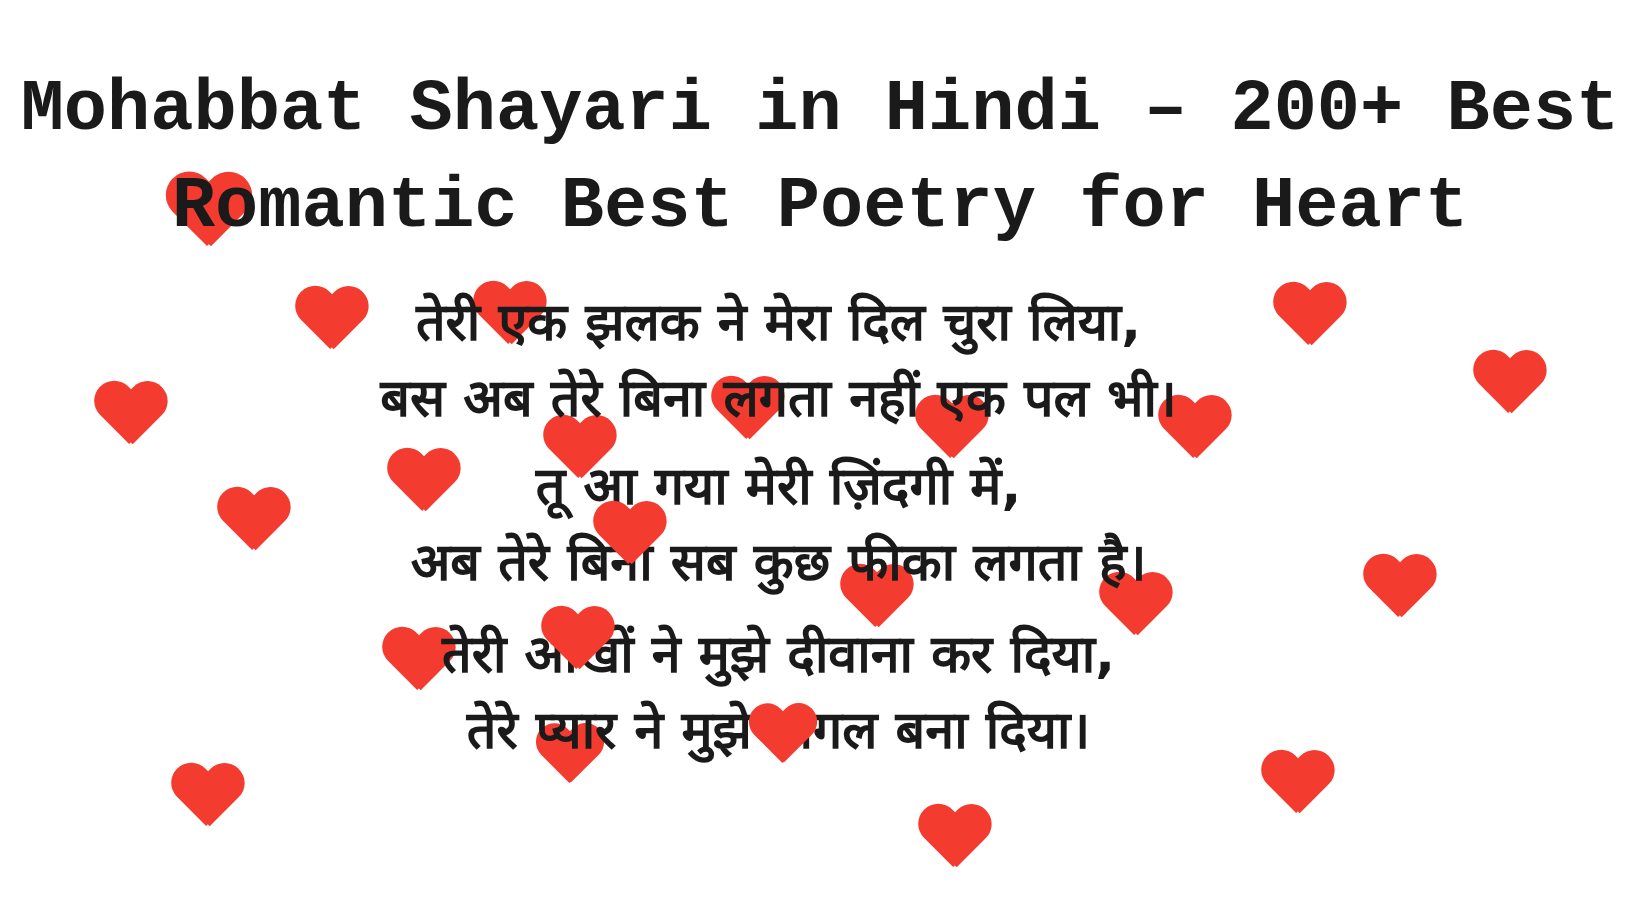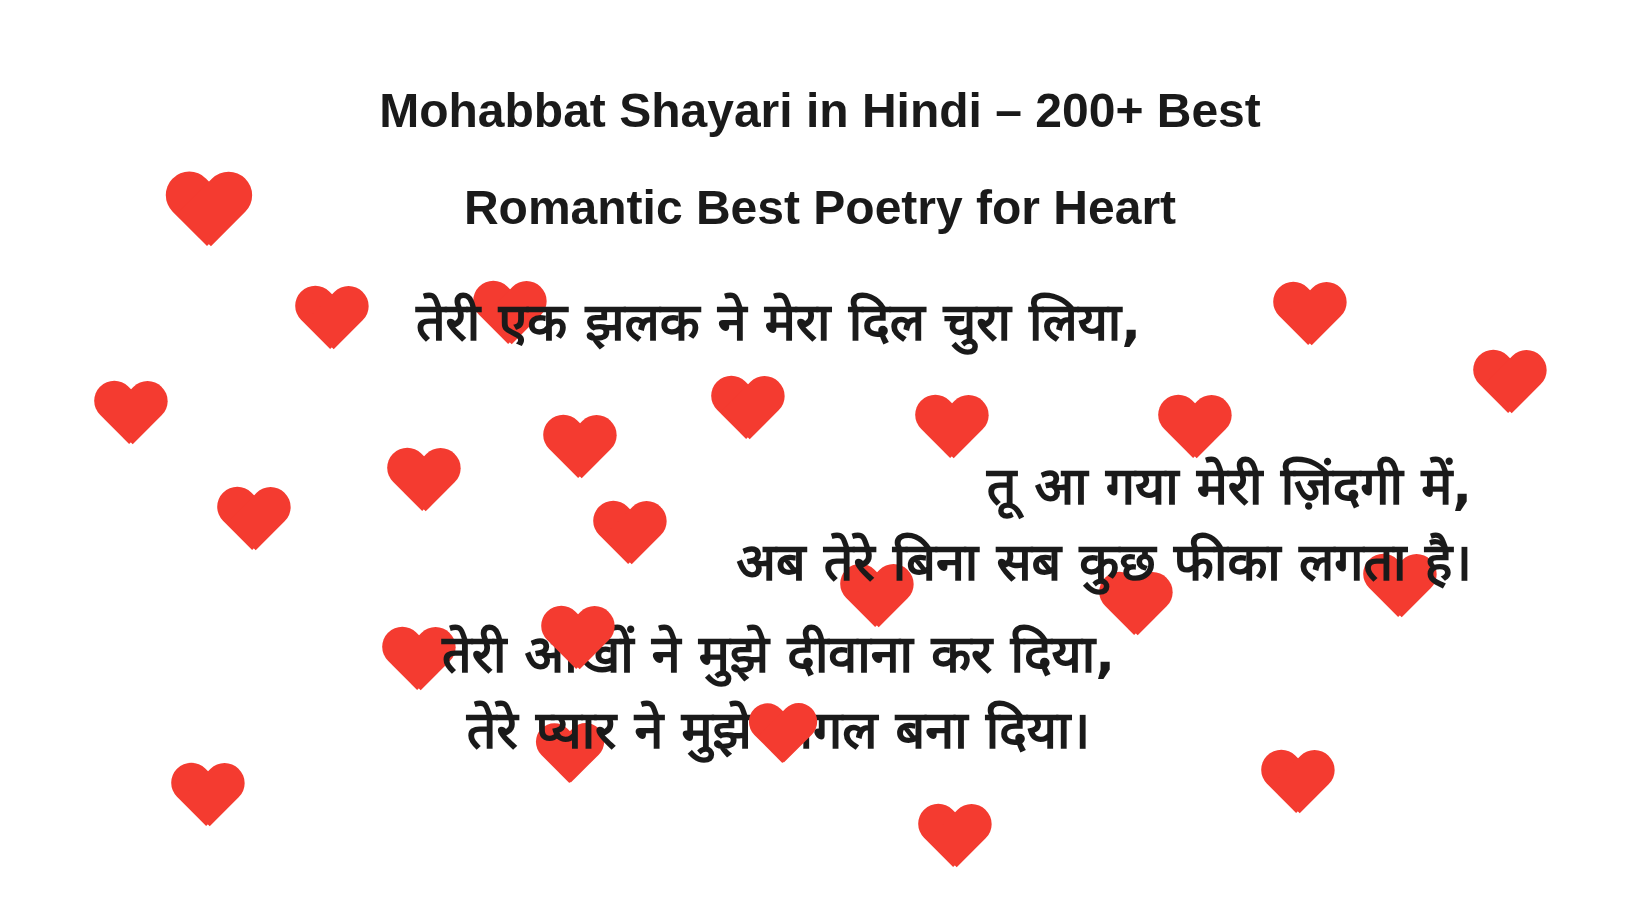--- a/index.html
+++ b/index.html
@@ -19,44 +19,44 @@
 
   
   .title {
     position: absolute;
     top: 62px;
     left: 0;
     right: 0;
     z-index: 2;
     text-align: center;
     color: var(--text-color);
-    font-family: Liberation Sans, sans-serif;
+    font-family: Liberation Mono, monospace;
     font-weight: 700;
-    font-size: 48px;
+    font-size: 72px;
     line-height: 97px;
     letter-spacing: 0px;
   }
 
   
   .stanza {
     position: absolute;
     left: 0;
     width: 1472px;
     box-sizing: border-box;
     padding-left: 85px;   
     z-index: 2;
     text-align: center;
     color: var(--text-color);
     font-family: "DejaVu Sans", "Liberation Sans", sans-serif;
     font-weight: 700;
     font-size: 52px;
     line-height: 76px;
   }
   .stanza-1 { top: 284px; }
-  .stanza-2 { top: 448px; text-align: right; }
+  .stanza-2 { top: 448px; }
   .stanza-3 { top: 616px; }
 
   
   .heart {
     position: absolute;
     z-index: 1;
     width: var(--s);
     height: calc(var(--s) * 0.9);
   }
   .heart.front { z-index: 3; }
@@ -112,20 +112,21 @@
       <div class="heart" style="--s: 76px; left: 1260px; top: 751.8px;"></div>
     </div>
 
   <header class="title">
     <div>Mohabbat Shayari in Hindi – 200+ Best</div>
     <div>Romantic Best Poetry for Heart</div>
   </header>
 
   <section class="stanza stanza-1">
     <div class="poem-line">तेरी एक झलक ने मेरा दिल चुरा लिया,</div>
+    <div class="poem-line">बस अब तेरे बिना लगता नहीं एक पल भी।</div>
   </section>
 
   <section class="stanza stanza-2">
     <div class="poem-line">तू आ गया मेरी ज़िंदगी में,</div>
     <div class="poem-line">अब तेरे बिना सब कुछ फीका लगता है।</div>
   </section>
 
   <section class="stanza stanza-3">
     <div class="poem-line">तेरी आँखों ने मुझे दीवाना कर दिया,</div>
     <div class="poem-line">तेरे प्यार ने मुझे पागल बना दिया।</div>

